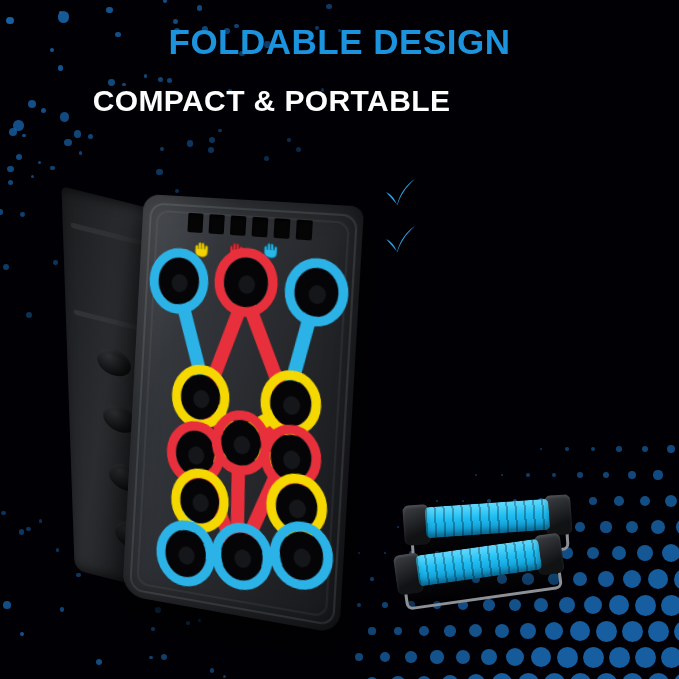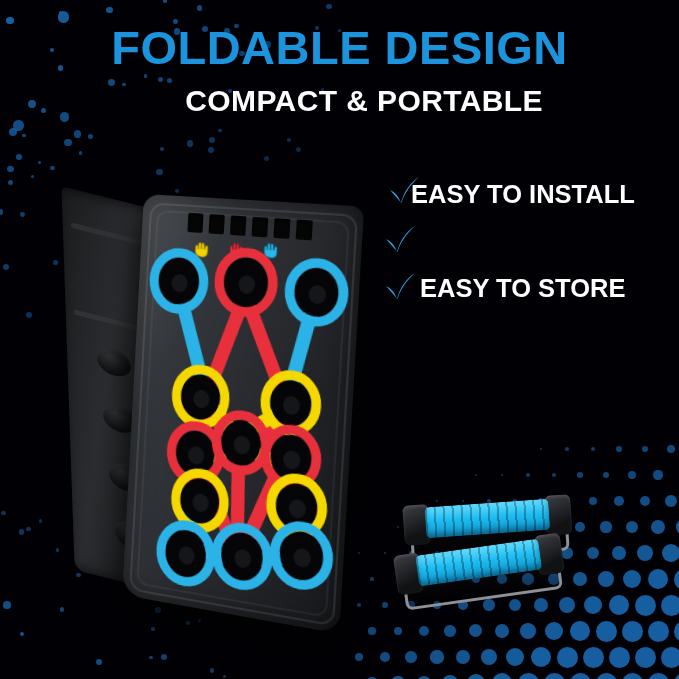--- a/index.html
+++ b/index.html
@@ -12,25 +12,25 @@
   
   .dotlayer{position:absolute;pointer-events:none;}
   #dots-tl{left:0;top:0;width:360px;height:340px;}
   #dots-br{right:0;bottom:0;width:320px;height:230px;}
   #dots-bl{left:0;bottom:0;width:230px;height:170px;}
   .dot{position:absolute;border-radius:50%;background:#1763a8;}
 
   
   #title{
     position:absolute;left:0;top:24px;width:679px;text-align:center;
-    color:#1b93dd;font-size:47px;font-weight:bold;letter-spacing:.5px;
+    color:#1b93dd;font-size:35px;font-weight:bold;letter-spacing:.5px;
     line-height:1;white-space:nowrap;
   }
   #subtitle{
-    position:absolute;left:0;top:86px;width:543px;text-align:right;
+    position:absolute;left:0;top:86px;width:543px;text-align:center;
     color:#fdfdfd;font-size:30px;font-weight:bold;letter-spacing:.4px;
     line-height:1;white-space:nowrap;
   }
 
   
   #bullets{position:absolute;left:383px;top:178px;width:290px;}
   .bullet{position:relative;height:37px;margin-bottom:10px;}
   .bullet .chk{position:absolute;left:0;top:2px;width:34px;height:30px;}
   .bullet .btxt{
     position:absolute;top:0;color:#ffffff;font-weight:bold;font-size:25.5px;
@@ -328,44 +328,35 @@
       <div class="dot" style="left: 262.5px; top: 223.5px; height: 21px; width: 21px; background: rgb(23, 99, 168); opacity: 0.95;"></div>
       <div class="dot" style="left: 288.5px; top: 223.5px; height: 21px; width: 21px; background: rgb(23, 99, 168); opacity: 0.95;"></div>
       <div class="dot" style="left: 314.5px; top: 223.5px; height: 21px; width: 21px; background: rgb(23, 99, 168); opacity: 0.95;"></div>
     </div>
 
   <div id="title">FOLDABLE DESIGN</div>
   <div id="subtitle">COMPACT &amp; PORTABLE</div>
 
   <div id="bullets">
 
-    <div class="bullet b0">
-      <span class="chk">
-        <svg viewBox="0 0 34 30" width="34" height="30">
-          <path d="M3 14 C8 16 12 21 14 27 C17 15 24 6 32 1 C23 9 17 18 14.5 27 Z" fill="#2BA8E8"></path>
-        </svg>
-      </span>
-      <span class="btxt">EASY TO INSTALL</span>
-    </div>
 
     <div class="bullet b1">
       <span class="chk">
         <svg viewBox="0 0 34 30" width="34" height="30">
           <path d="M3 14 C8 16 12 21 14 27 C17 15 24 6 32 1 C23 9 17 18 14.5 27 Z" fill="#2BA8E8"></path>
         </svg>
       </span>
     </div>
 
     <div class="bullet b2">
       <span class="chk">
         <svg viewBox="0 0 34 30" width="34" height="30">
           <path d="M3 14 C8 16 12 21 14 27 C17 15 24 6 32 1 C23 9 17 18 14.5 27 Z" fill="#2BA8E8"></path>
         </svg>
       </span>
-      <span class="btxt">EASY TO STORE</span>
     </div>
   </div>
 
 
   <div id="board-wrap">
 
     <div class="leaf-back">
       <div class="nub" style="left:30px;top:150px;"></div>
       <div class="nub" style="left:34px;top:205px;"></div>
       <div class="nub" style="left:38px;top:262px;"></div>

